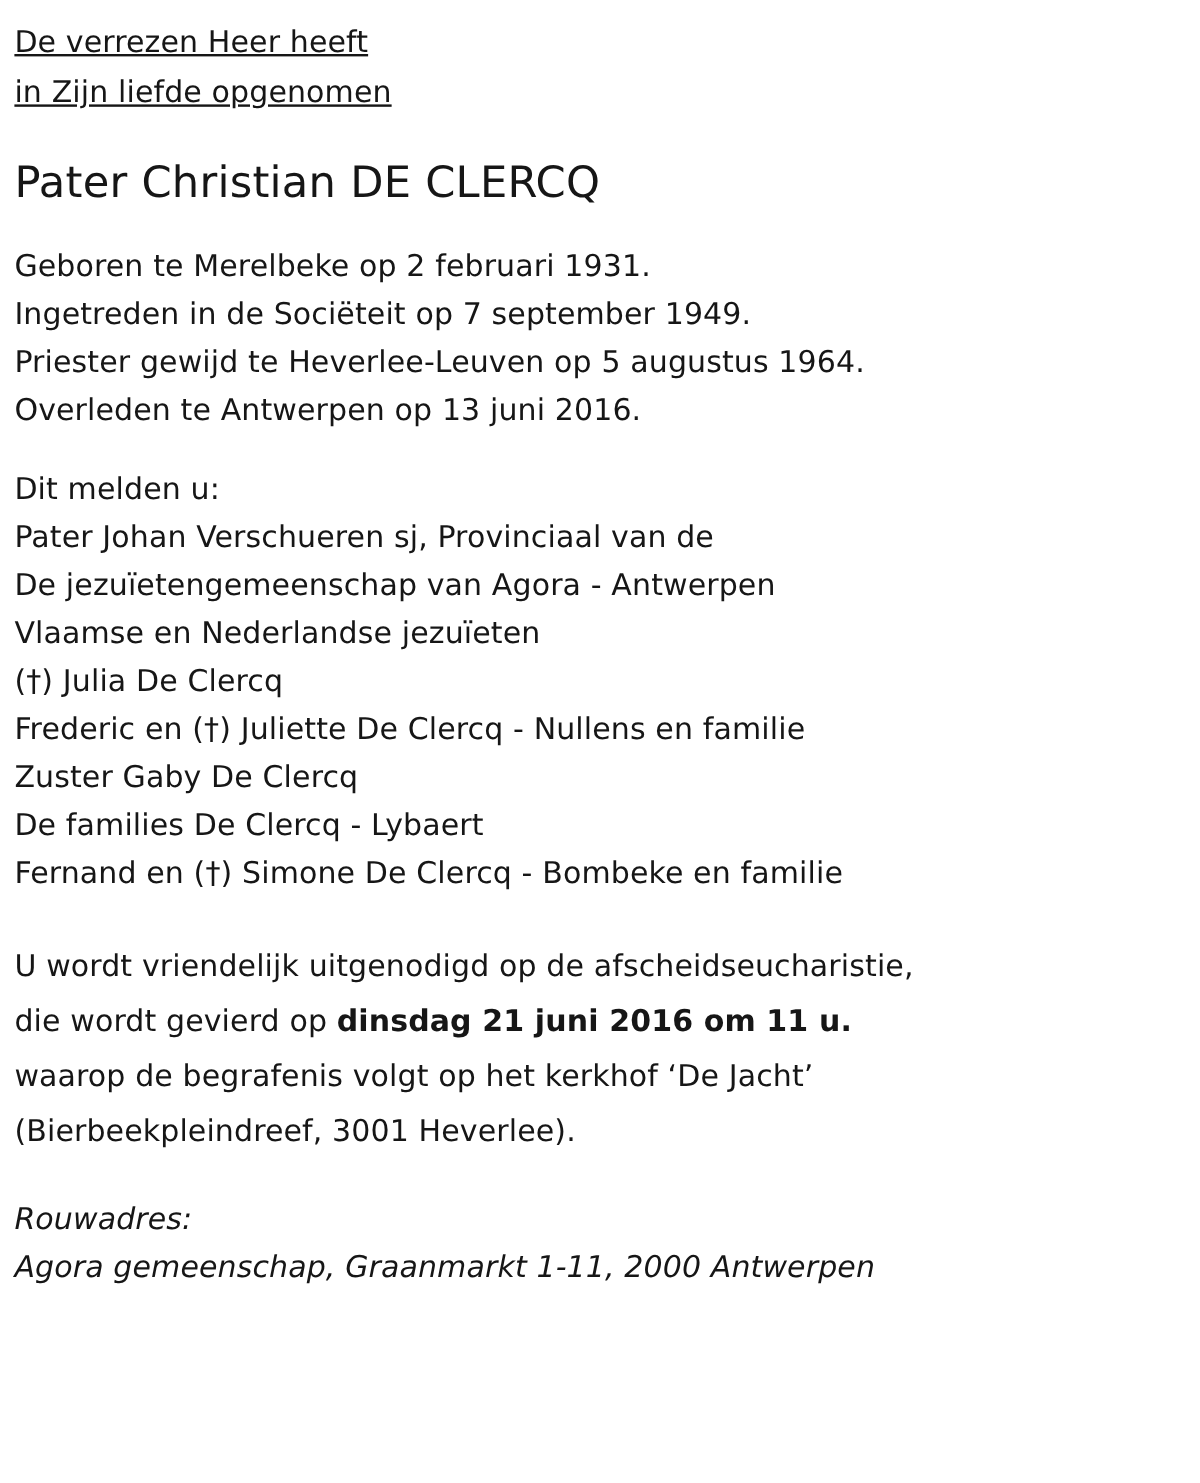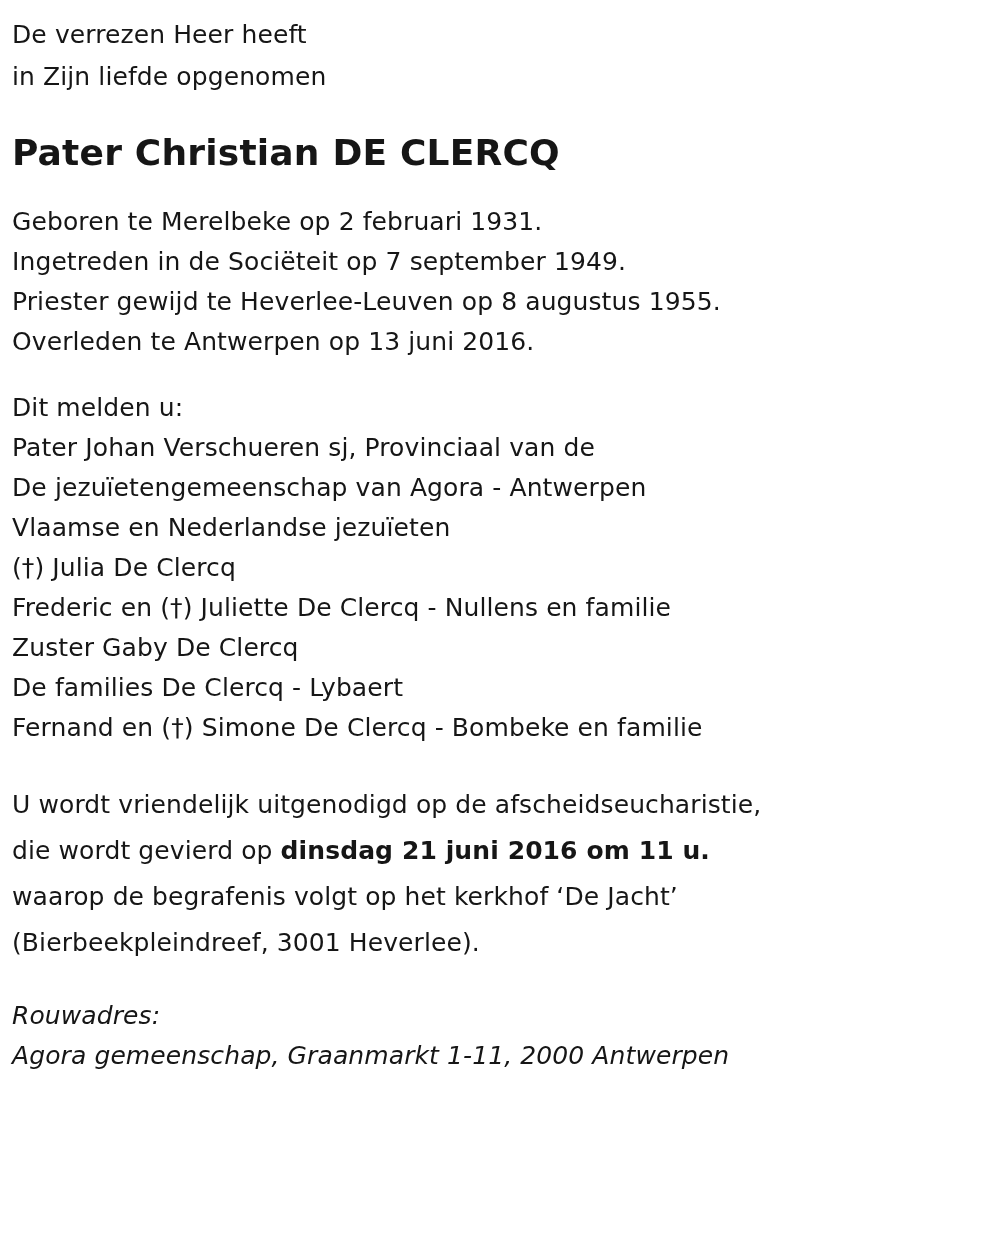--- a/index.html
+++ b/index.html
@@ -18,24 +18,25 @@
     box-sizing: border-box;
     width: 1000px;
     height: 1236px;
     padding: 14px 20px 0 12px;
     background: #ffffff;
   }
   .intro-line {
     font-size: 25px;
     line-height: 42px;
     letter-spacing: 0.1px;
+    text-decoration: underline;
   }
   .name-heading {
     font-size: 36px;
-    font-weight: bold;
+    font-weight: normal;
     letter-spacing: 0.2px;
     margin-top: 32px;
     margin-bottom: 4px;
     line-height: 46px;
   }
   .block {
     margin-top: 26px;
   }
   .block-line {
     font-size: 25px;
@@ -67,21 +68,21 @@
   <div>
     <div class="intro-line">De verrezen Heer heeft</div>
     <div class="intro-line">in Zijn liefde opgenomen</div>
   </div>
 
   <div class="name-heading">Pater Christian DE CLERCQ</div>
 
   <div class="block">
     <div class="block-line">Geboren te Merelbeke op 2 februari 1931.</div>
     <div class="block-line">Ingetreden in de Sociëteit op 7 september 1949.</div>
-    <div class="block-line">Priester gewijd te Heverlee-Leuven op 8 augustus 1955.</div>
+    <div class="block-line">Priester gewijd te Heverlee-Leuven op 5 augustus 1964.</div>
     <div class="block-line">Overleden te Antwerpen op 13 juni 2016.</div>
   </div>
 
   <div class="block">
     <div class="block-line">Dit melden u:</div>
     <div class="block-line">Pater Johan Verschueren sj, Provinciaal van de</div>
     <div class="block-line">De jezuïetengemeenschap van Agora - Antwerpen</div>
     <div class="block-line">Vlaamse en Nederlandse jezuïeten</div>
     <div class="block-line">(†) Julia De Clercq</div>
     <div class="block-line">Frederic en (†) Juliette De Clercq - Nullens en familie</div>

